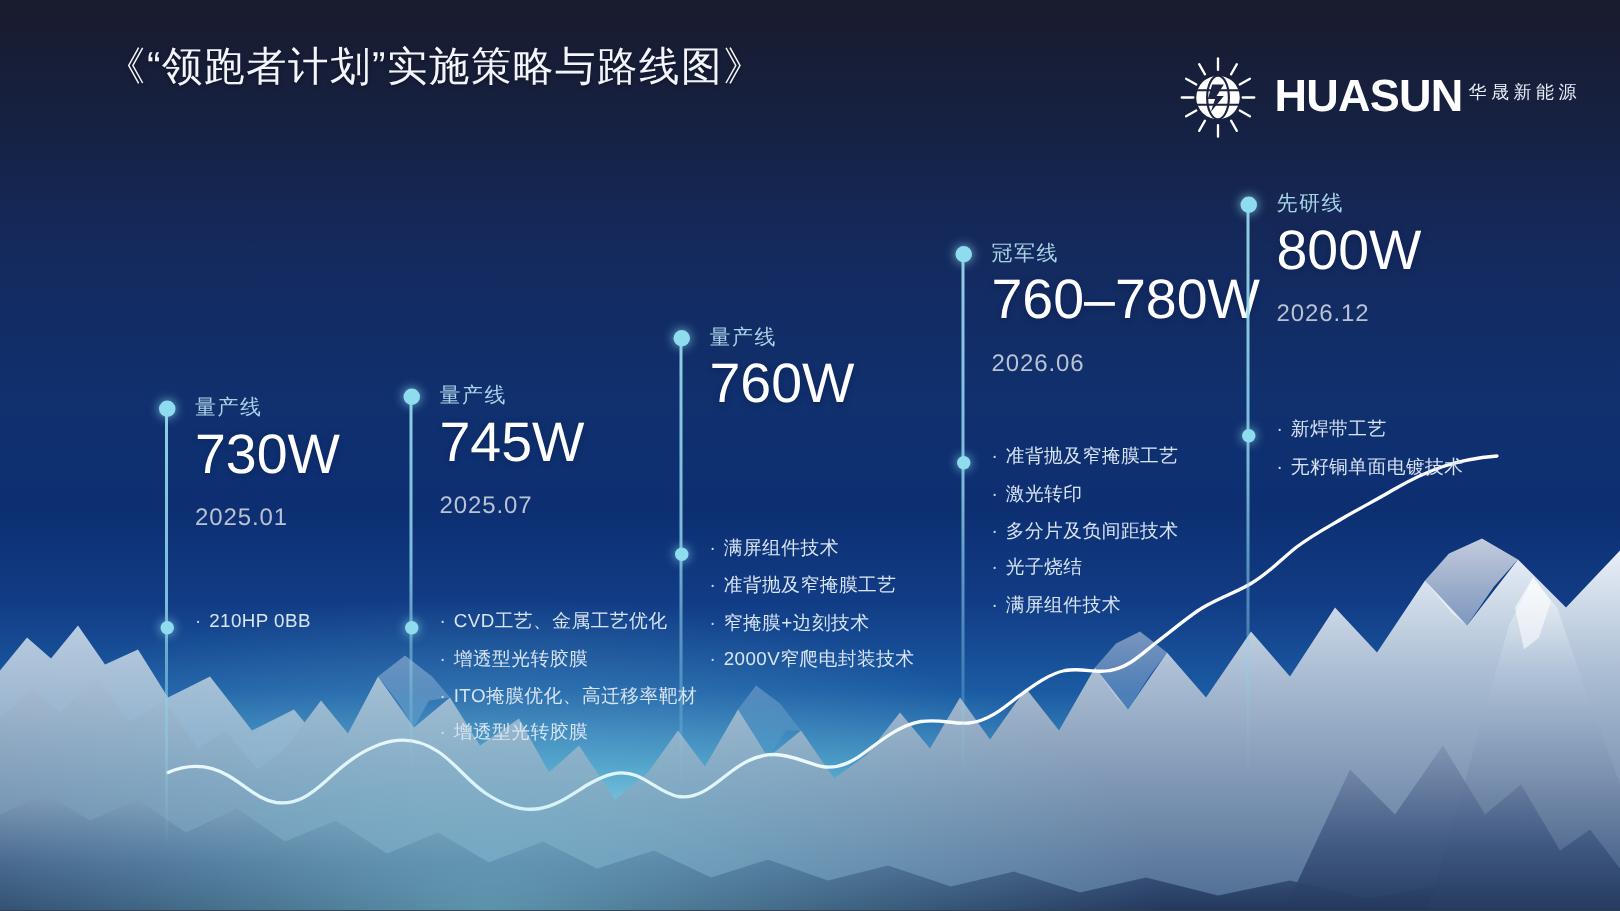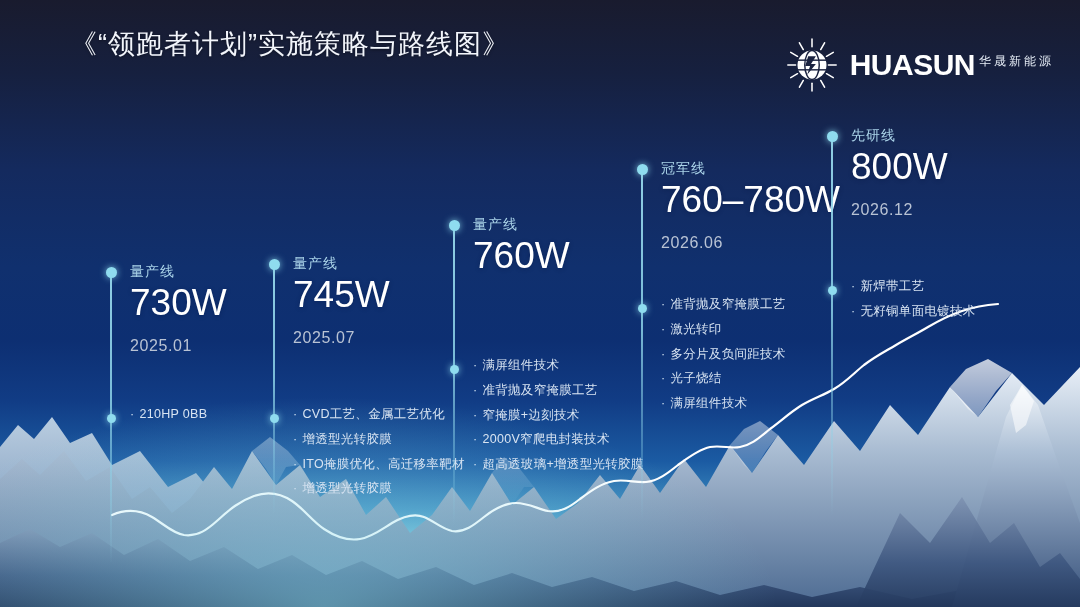--- a/index.html
+++ b/index.html
@@ -247,21 +247,20 @@
     </div>
     <div class="m-body">
       <div class="m-label">量产线</div>
       <div class="m-value">760W</div>
     </div>
     <ul class="m-bullets" style="top:139px;">
       <li><span class="bd">·</span><span>满屏组件技术</span></li>
       <li><span class="bd">·</span><span>准背抛及窄掩膜工艺</span></li>
       <li><span class="bd">·</span><span>窄掩膜+边刻技术</span></li>
       <li><span class="bd">·</span><span>2000V窄爬电封装技术</span></li>
-      <li><span class="bd">·</span><span>超高透玻璃+增透型光转胶膜</span></li>
     </ul>
   </div>
 
   <div class="milestone" style="left:641px;top:164px;">
     <div class="axis">
       <div class="axis-line" style="height:350px;"></div>
       <div class="dot dot-top"></div>
       <div class="dot dot-mid" style="top:140px;"></div>
     </div>
     <div class="m-body">

